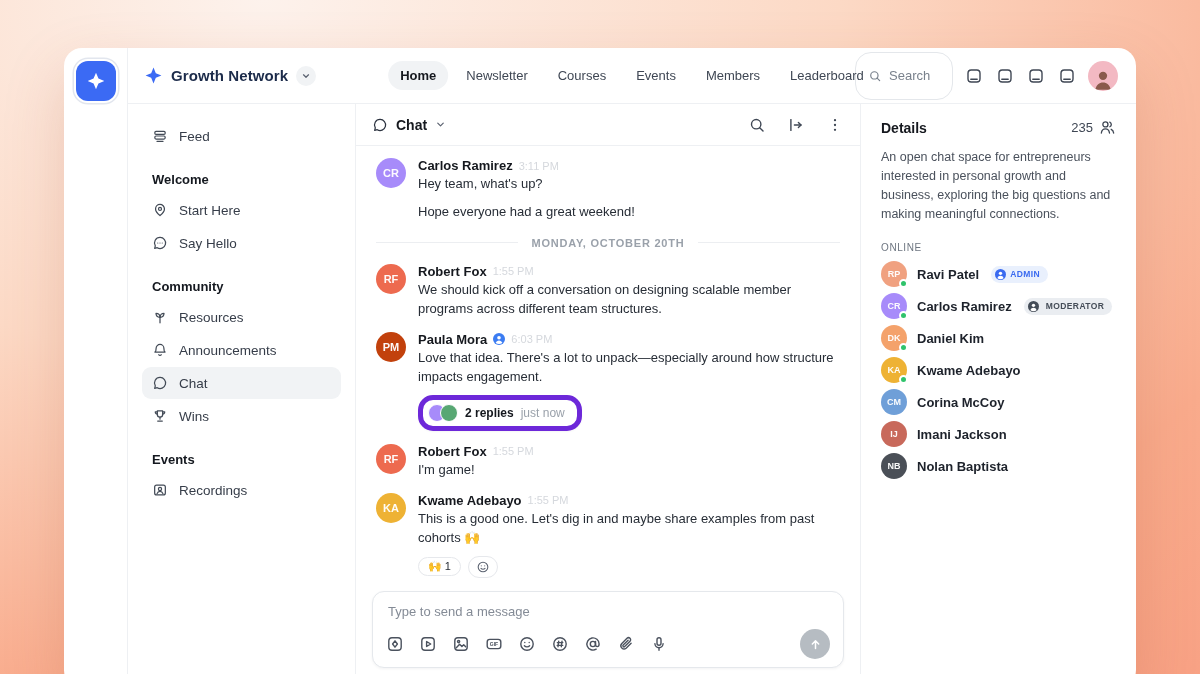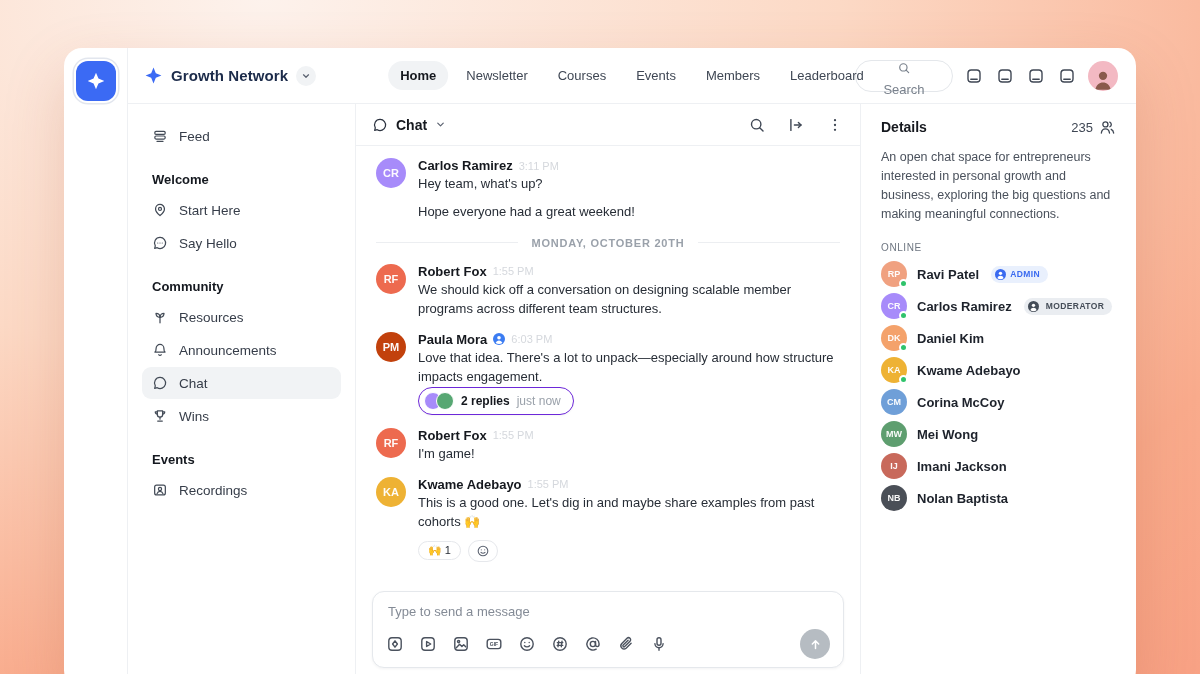--- a/index.html
+++ b/index.html
@@ -16,21 +16,21 @@
 
   
   .topbar { height:56px; flex:none; display:flex; align-items:center; padding:0 18px 0 16px; border-bottom:1px solid #eef0f3; position:relative; }
   .brand { display:flex; align-items:center; gap:8px; cursor:pointer; }
   .brand-name { font-size:15px; font-weight:700; color:#1c2b4a; letter-spacing:.1px; }
   .brand-caret { width:20px; height:20px; border-radius:50%; background:#f1f3f5; display:flex; align-items:center; justify-content:center; color:#5b6270; }
   .nav { position:absolute; left:50%; transform:translateX(-50%); display:flex; align-items:center; gap:6px; }
   .nav-item { border:none; background:transparent; font-family:Liberation Sans, sans-serif; font-size:13px; color:#3f4754; font-weight:500; padding:7px 12px; border-radius:16px; cursor:pointer; white-space:nowrap; }
   .nav-item.active { background:#f1f3f5; color:#15181e; font-weight:600; }
   .topbar-right { margin-left:auto; display:flex; align-items:center; gap:12px; }
-  .search { display:flex; align-items:center; gap:7px; width:98px; height:32px; padding:0 12px; border:1px solid #e4e7eb; border-radius:16px; color:#79818c; font-size:13px; cursor:text;flex-direction:column; }
+  .search { display:flex; align-items:center; gap:7px; width:98px; height:48px; padding:0 12px; border:1px solid #e4e7eb; border-radius:16px; color:#79818c; font-size:13px; cursor:text; }
   .header-icons { display:flex; align-items:center; gap:13px; color:#3f4754; }
   .hicon { display:flex; cursor:pointer; }
   .user-avatar { width:30px; height:30px; border-radius:50%; background:#f3b9c3; display:flex; align-items:flex-end; justify-content:center; overflow:hidden; cursor:pointer; }
 
   .content { flex:1; display:flex; min-height:0; }
 
   
   .sidebar { width:228px; flex:none; border-right:1px solid #eef0f3; padding:16px 14px; overflow:hidden; }
   .side-item { display:flex; align-items:center; gap:11px; padding:8px 10px; border-radius:9px; font-size:13.5px; color:#363d49; cursor:pointer; margin-bottom:1px; }
   .side-item.active { background:#f1f3f5; }
@@ -50,40 +50,40 @@
   .avatar { width:30px; height:30px; border-radius:50%; flex:none; display:flex; align-items:center; justify-content:center; color:rgba(255,255,255,.96); font-weight:700; font-size:11px; }
   .m-body { min-width:0; }
   .m-head { display:flex; align-items:center; gap:6px; }
   .m-name { font-size:13px; font-weight:700; color:#15181e; }
   .m-time { font-size:11px; color:#d5d8dd; }
   .m-text { font-size:13px; color:#272d36; line-height:1.46; margin-top:2px; }
   .m-text + .m-text { margin-top:9px; }
   .divider { display:flex; align-items:center; gap:14px; margin:15px 0 15px; }
   .divider .line { flex:1; height:1px; background:#eceef1; }
   .divider .dlabel { font-size:11px; font-weight:700; letter-spacing:.07em; color:#9aa1aa; white-space:nowrap; }
-  .thread-pill { display:inline-flex; align-items:center; gap:7px; border:1px solid #6d28d9; border-radius:15px; padding:4px 12px 4px 5px; background:#fff; cursor:pointer; box-shadow:0 1px 2px rgba(20,24,31,.04); }
+  .thread-pill { display:inline-flex; align-items:center; gap:7px; margin-top:8px; border:5px solid #6d28d9; border-radius:15px; padding:4px 12px 4px 5px; background:#fff; cursor:pointer; box-shadow:0 1px 2px rgba(20,24,31,.04); }
   .thread-avatars { display:flex; }
   .t-av { width:18px; height:18px; border-radius:50%; border:1.5px solid #fff; display:flex; align-items:center; justify-content:center; color:#fff; font-size:7px; font-weight:700; }
   .t-av + .t-av { margin-left:-6px; }
   .thread-count { font-size:12px; font-weight:700; color:#15181e; }
   .thread-time { font-size:12px; color:#9aa1aa; }
   .react-row { display:flex; align-items:center; gap:7px; margin-top:8px; }
   .react-pill { display:inline-flex; align-items:center; gap:4px; border:1px solid #e6e8ec; border-radius:13px; padding:2px 9px; font-size:11px; color:#272d36; background:#fff; cursor:pointer; }
   .react-add { display:inline-flex; align-items:center; justify-content:center; width:30px; height:22px; border:1px solid #e6e8ec; border-radius:13px; color:#5b6270; background:#fff; cursor:pointer; }
 
   .composer { flex:none; margin:8px 16px 20px; border:1px solid #e5e8ec; border-radius:12px; padding:10px 13px 8px; background:#fff; box-shadow:0 1px 3px rgba(20,24,31,.05); }
   .composer-placeholder { font-size:13px; color:#848b96; margin:2px 2px 10px; cursor:text; }
   .composer-row { display:flex; align-items:center; }
   .composer-icons { display:flex; align-items:center; gap:15px; color:#4b525e; }
   .cicon { display:flex; cursor:pointer; }
   .send-btn { margin-left:auto; width:30px; height:30px; border-radius:50%; border:none; background:#b6bcc2; color:#fff; display:flex; align-items:center; justify-content:center; cursor:pointer; }
 
   
   .details { width:276px; flex:none; border-left:1px solid #eef0f3; padding:15px 20px; overflow:hidden; }
-  .details-head { display:flex; align-items:flex-start; justify-content:space-between; }
+  .details-head { display:flex; align-items:center; justify-content:space-between; }
   .details-title { font-size:14px; font-weight:700; color:#15181e; }
   .details-count { display:flex; align-items:center; gap:6px; font-size:13px; color:#3f4754; cursor:pointer; }
   .details-desc { font-size:12.5px; line-height:1.52; color:#4a515c; margin:12px 0 18px; }
   .online-label { font-size:10px; font-weight:400; letter-spacing:.06em; color:#6e7681; margin-bottom:8px; }
   .member { display:flex; align-items:center; gap:10px; margin-bottom:6px; height:26px; cursor:pointer; }
   .member-av-wrap { position:relative; flex:none; }
   .member .avatar { width:26px; height:26px; font-size:9px; }
   .presence { position:absolute; right:-1px; bottom:-1px; width:9px; height:9px; border-radius:50%; background:#2fc36b; border:2px solid #fff; }
   .member-name { font-size:13px; font-weight:600; color:#1d222b; white-space:nowrap; }
   .badge { display:inline-flex; align-items:center; gap:4px; border-radius:10px; padding:3px 8px 3px 4px; font-size:8.5px; font-weight:700; letter-spacing:.05em; margin-left:2px; }
@@ -557,26 +557,20 @@
               <span class="member-name">Kwame Adebayo</span>
             </div>
             <div class="member">
               <span class="member-av-wrap">
                 <div class="avatar" style="background: rgb(111, 159, 216);">CM</div>
               </span>
               <span class="member-name">Corina McCoy</span>
             </div>
             <div class="member">
               <span class="member-av-wrap">
-                <div class="avatar" style="background: rgb(94, 158, 111);">MW</div>
-              </span>
-              <span class="member-name">Mei Wong</span>
-            </div>
-            <div class="member">
-              <span class="member-av-wrap">
                 <div class="avatar" style="background: rgb(200, 105, 91);">IJ</div>
               </span>
               <span class="member-name">Imani Jackson</span>
             </div>
             <div class="member">
               <span class="member-av-wrap">
                 <div class="avatar" style="background: rgb(74, 79, 87);">NB</div>
               </span>
               <span class="member-name">Nolan Baptista</span>
             </div>

